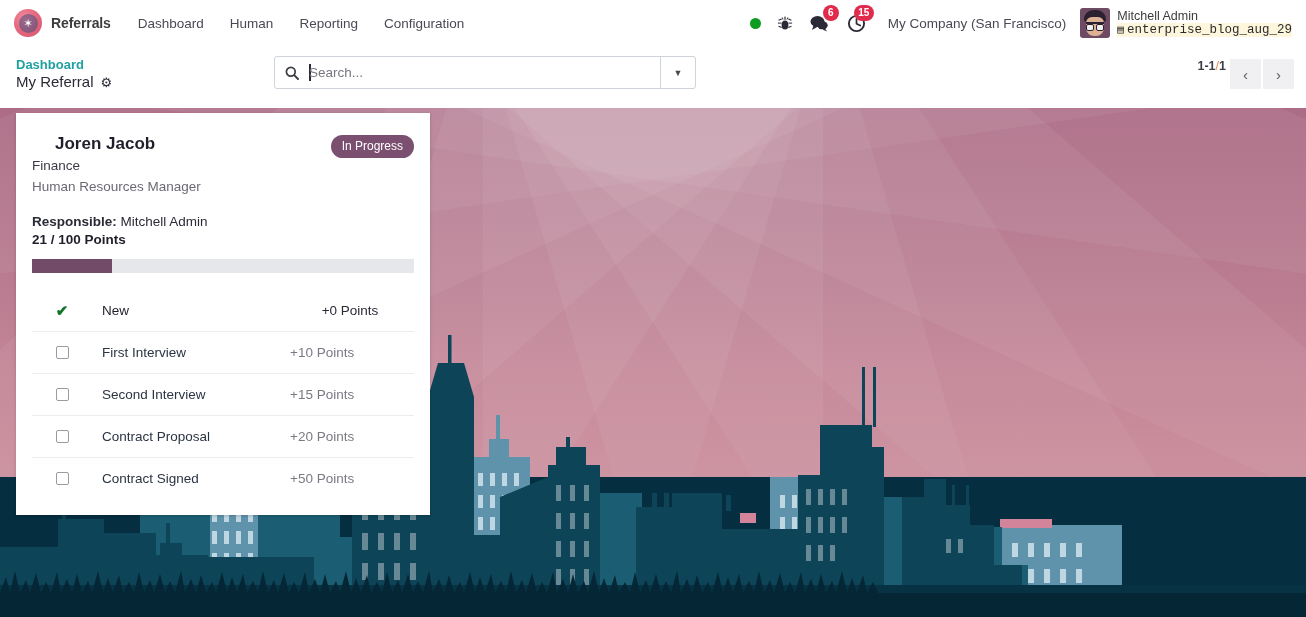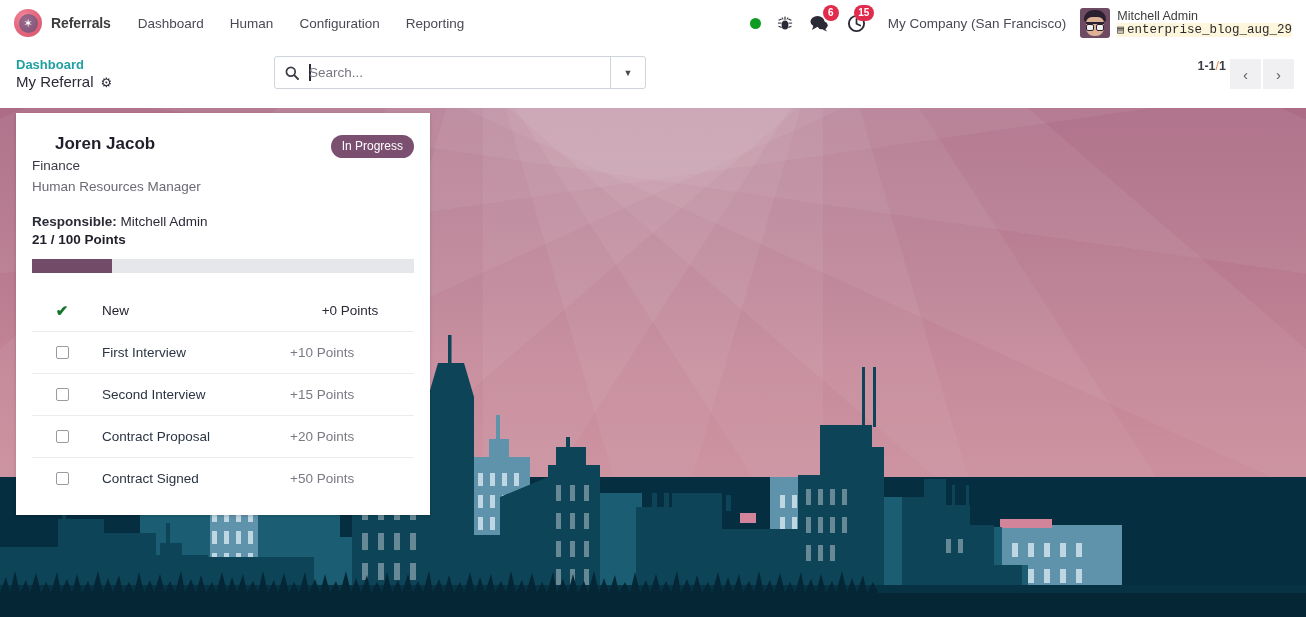--- a/index.html
+++ b/index.html
@@ -178,21 +178,21 @@
   .gear {
     font-size: 13px;
     color: #2b2b38;
     cursor: pointer;
   }
   .search-area {
     flex: 0 0 auto;
     margin-left: 108px;
     display: flex;
     align-items: center;
-    width: 372px;
+    width: 422px;
     height: 33px;
     border: 1px solid #ced4da;
     border-radius: 3px;
     background: #fff;
   }
   .search-icon-box {
     width: 34px; height: 100%;
     display: flex; align-items: center; justify-content: center;
     color: #4a4a55;
     font-size: 14px;
@@ -397,22 +397,22 @@
   <div class="brand">
     <span class="brand-logo">
       <span class="star">✶</span>
     </span>
     <span class="brand-name">Referrals</span>
   </div>
 
   <div class="nav-menu">
     <div class="nav-item">Dashboard</div>
     <div class="nav-item">Human</div>
+    <div class="nav-item">Reporting</div>
     <div class="nav-item">Configuration</div>
-    <div class="nav-item">Reporting</div>
   </div>
 
   <div class="nav-right">
     <div class="sys-icon">
       <span class="dot-green"></span>
     </div>
     <div class="sys-icon">
       <svg width="16" height="17" viewBox="0 0 16 17" aria-hidden="true">
         <g fill="#2b2b38">
           <ellipse cx="8" cy="10" rx="3.4" ry="4.6"></ellipse>

